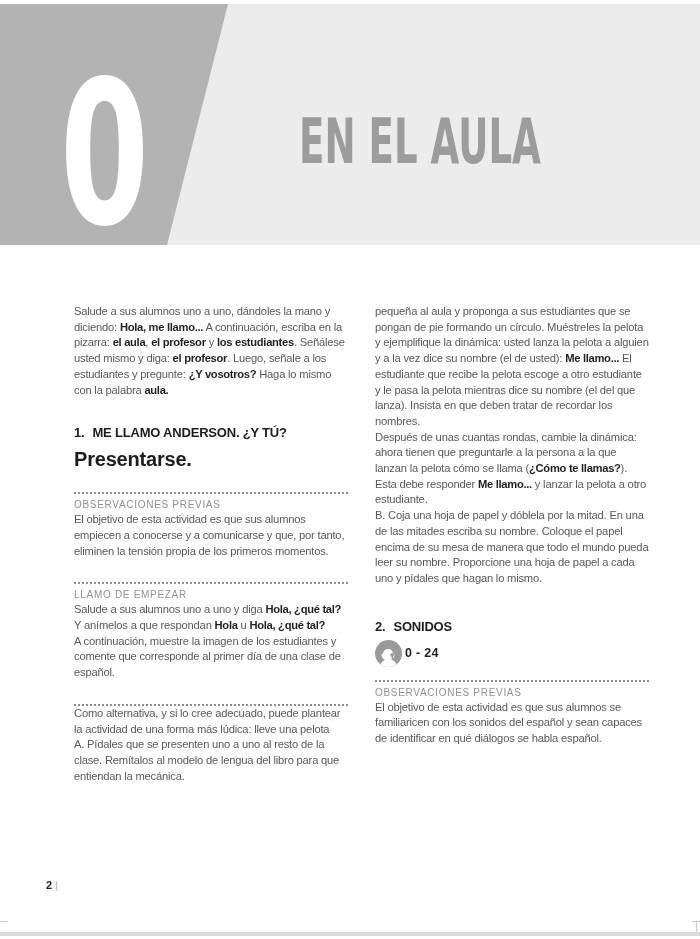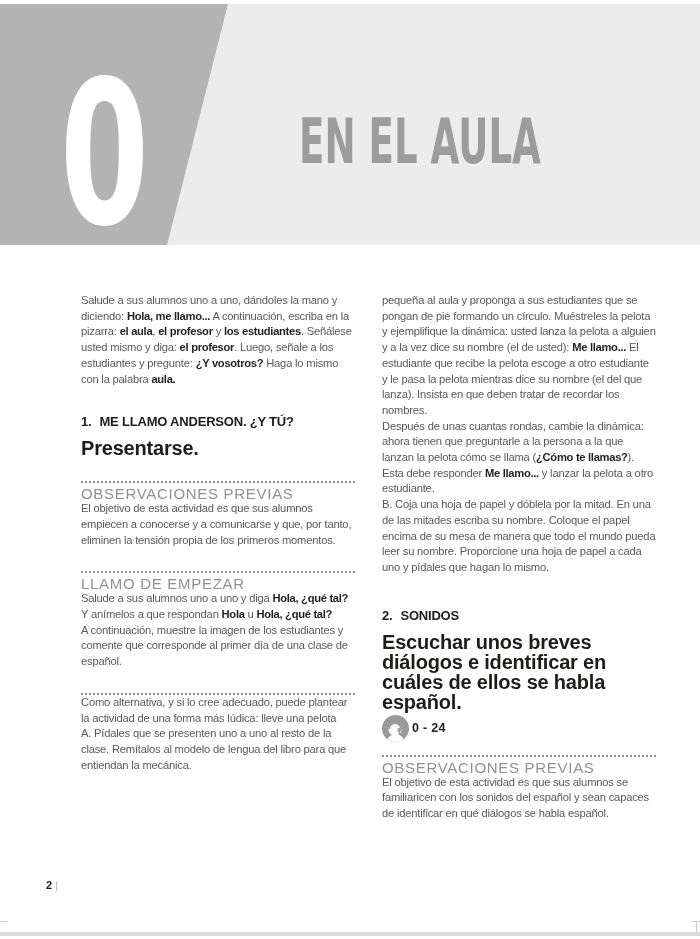--- a/index.html
+++ b/index.html
@@ -41,21 +41,21 @@
     font-family: "DejaVu Sans", sans-serif;
     font-weight: bold;
     font-size: 62px; line-height: 62px;
     color: #9c9c9c;
     white-space: nowrap;
     transform: scaleX(0.6);
     transform-origin: left top;
   }
 
   
-  .col { position: absolute; top: 293px; width: 274px; margin-left: 7px; }
+  .col { position: absolute; top: 304px; width: 274px; }
   .col-left  { left: 74px; }
   .col-right { left: 375px; }
 
   p.body {
     margin: 0;
     font-size: 11.2px;
     line-height: 15.7px;
     letter-spacing: -0.2px;
     color: #58595b;
   }
@@ -78,21 +78,21 @@
     margin: 6px 0 0;
     font-size: 20px; line-height: 20px;
     font-weight: bold;
     color: #1d1d1b;
     letter-spacing: -0.2px;
   }
 
   .section { margin-top: 23px; border-top: 2px dotted #8c8c8c; }
   .section-label {
     padding-top: 4px;
-    font-size: 15px; line-height: 14px;
+    font-size: 10px; line-height: 14px;
     letter-spacing: 0.7px;
     color: #8f9193;
   }
   .section-body { margin-top: 2px; }
 
   .track-row {
     margin-top: 2px;
     display: flex; align-items: center; gap: 3px;
     height: 29px;
   }
@@ -160,21 +160,20 @@
   </div>
 
   <div class="col col-right">
     <p class="body"><span>pequeña al aula y proponga a sus estudiantes que se pongan de pie formando un círculo. Muéstreles la pelota y ejemplifique la dinámica: usted lanza la pelota a alguien y a la vez dice su nombre (el de usted): </span><span class="b">Me llamo...</span><span> El estudiante que recibe la pelota escoge a otro estudiante y le pasa la pelota mientras dice su nombre (el del que lanza). Insista en que deben tratar de recordar los nombres.</span></p>
     <p class="body gap-para-lg"><span>Después de unas cuantas rondas, cambie la dinámica: ahora tienen que preguntarle a la persona a la que lanzan la pelota cómo se llama (</span><span class="b">¿Cómo te llamas?</span><span>). Esta debe responder </span><span class="b">Me llamo...</span><span> y lanzar la pelota a otro estudiante.</span></p>
     <p class="body gap-para"><span>B. Coja una hoja de papel y dóblela por la mitad. En una de las mitades escriba su nombre. Coloque el papel encima de su mesa de manera que todo el mundo pueda leer su nombre. Proporcione una hoja de papel a cada uno y pídales que hagan lo mismo.</span></p>
 
     <h2 class="activity-head second">
       <span class="num">2.</span><span>SONIDOS</span>
     </h2>
-    <h3 class="activity-sub">Escuchar unos breves diálogos e identificar en cuáles de ellos se habla español.</h3>
 
     <div class="track-row">
       <svg class="track-icon" viewBox="0 0 27 27" aria-hidden="true">
         <defs>
           <clipPath id="iconClip">
               <circle cx="13.5" cy="13.5" r="13.5"></circle>
             </clipPath>
         </defs>
         <circle cx="13.5" cy="13.5" r="13.5" fill="#9a9a9a"></circle>
         <g clip-path="url(#iconClip)">

